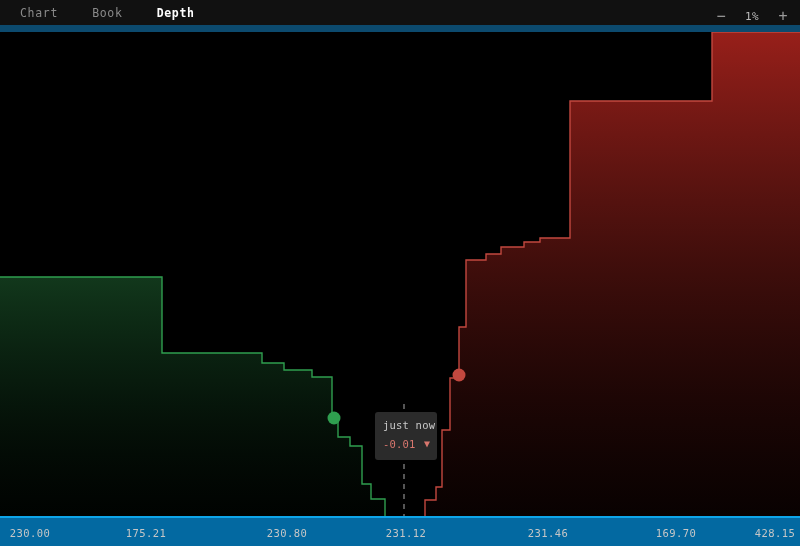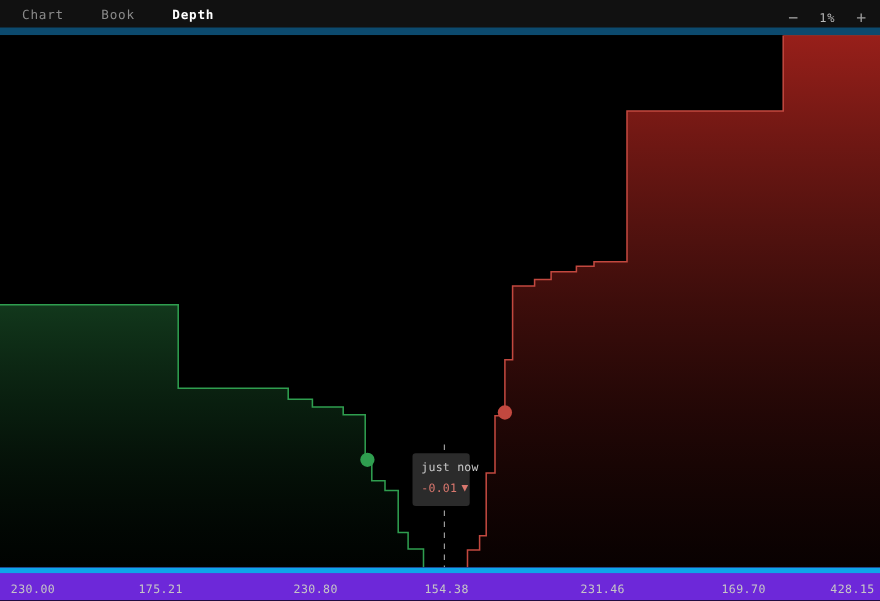--- a/index.html
+++ b/index.html
@@ -98,21 +98,21 @@
   }
   .plot svg {
     display: block;
   }
 
   
   .tooltip {
     position: absolute;
     left: 375px;
     top: 380px;
-    width: 52px;
+    width: 62px;
     height: 48px;
     background: #2b2b2b;
     border-radius: 3px;
     box-sizing: border-box;
     padding: 6px 7px 5px 8px;
     z-index: 40;
   }
   .tooltip-time {
     font-family: "DejaVu Sans Mono", "Liberation Mono", monospace;
     font-size: 10.5px;
@@ -141,22 +141,22 @@
     margin-left: 4px;
   }
 
   
   .xaxis {
     position: absolute;
     left: 0;
     top: 516px;
     width: 800px;
     height: 30px;
-    background: #6d28d9;
-    border-top: 5px solid #0ea5e9;
+    background: #0369a1;
+    border-top: 2px solid #0ea5e9;
     box-sizing: border-box;
     text-align: right;
   }
   .xtick {
     position: absolute;
     top: 9px;
     font-family: "DejaVu Sans Mono", "Liberation Mono", monospace;
     font-size: 10.5px;
     color: #c6c6c6;
     letter-spacing: 0.4px;
@@ -216,19 +216,19 @@
         <span class="tooltip-delta">-0.01</span>
         <span class="tooltip-arrow">▼</span>
       </div>
     </div>
   </div>
 
   <div class="xaxis">
     <div class="xtick" style="left: 30px;">230.00</div>
     <div class="xtick" style="left: 146px;">175.21</div>
     <div class="xtick" style="left: 287px;">230.80</div>
-    <div class="xtick" style="left: 406px;">154.38</div>
+    <div class="xtick" style="left: 406px;">231.12</div>
     <div class="xtick" style="left: 548px;">231.46</div>
     <div class="xtick" style="left: 676px;">169.70</div>
     <div class="xtick" style="left: 775px;">428.15</div>
   </div>
 
 </div>
 
 </body></html>

